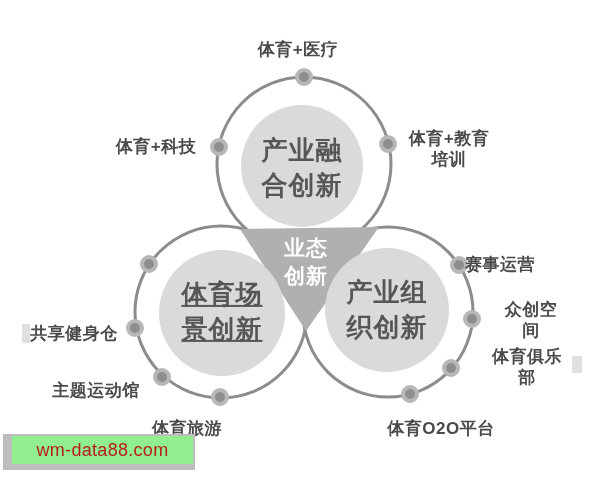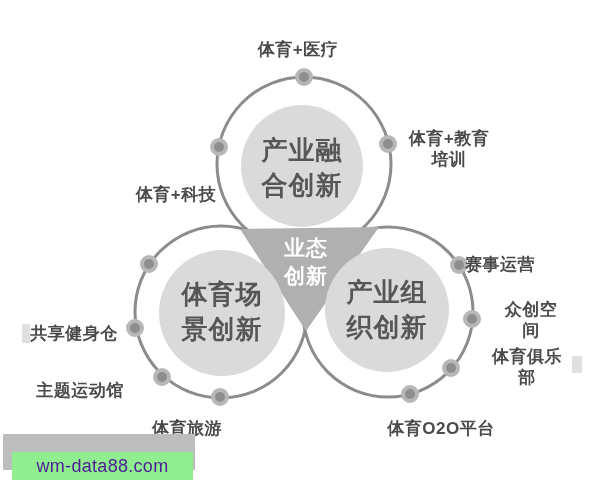--- a/index.html
+++ b/index.html
@@ -69,28 +69,28 @@
     position: absolute;
     left: 3px;
     top: 434px;
     width: 192px;
     height: 36px;
     background: #bdbdbd;
   }
   .watermark {
     position: absolute;
     left: 12px;
-    top: 452px;
+    top: 436px;
     width: 181px;
     height: 28px;
     background: #90ee90;
     display: flex;
     align-items: center;
     justify-content: center;
-    color: #4c1d95;
+    color: #b91c1c;
     font-size: 18px;
     font-weight: 500;
     letter-spacing: 0.3px;
   }
 </style>
 </head>
 <body>
 
 <div class="stage">
 
@@ -114,34 +114,34 @@
     <circle class="dot" cx="162" cy="377" r="7"></circle>
     <circle class="dot" cx="220" cy="397" r="7"></circle>
     <circle class="dot" cx="459" cy="265" r="7"></circle>
     <circle class="dot" cx="472" cy="319" r="7"></circle>
     <circle class="dot" cx="451" cy="368" r="7"></circle>
     <circle class="dot" cx="410" cy="394" r="7"></circle>
   </svg>
 
   <div class="label circle-title" style="left:302px; top:168px;">产业融
 合创新</div>
-  <div class="label circle-title" style="left:222px; top:312px;">体育场
+  <div class="label circle-title" style="left:222px; top:312px;text-decoration:underline;">体育场
 景创新</div>
   <div class="label circle-title" style="left:387px; top:310px;">产业组
 织创新</div>
 
   <div class="label center-title" style="left:306px; top:262px;">业态
 创新</div>
 
   <div class="label" style="left:298px; top:50px;">体育+医疗</div>
-  <div class="label" style="left:176px; top:147px;margin-top:48px;">体育+科技</div>
+  <div class="label" style="left:156px; top:147px;">体育+科技</div>
   <div class="label" style="left:449px; top:149px;">体育+教育
 培训</div>
   <div class="label" style="left:74px; top:334px;">共享健身仓</div>
-  <div class="label" style="left:80px; top:391px;">主题运动馆</div>
+  <div class="label" style="left:96px; top:391px;">主题运动馆</div>
   <div class="label" style="left:187px; top:429px;">体育旅游</div>
   <div class="label" style="left:500px; top:265px;">赛事运营</div>
   <div class="label" style="left:531px; top:320px;">众创空间</div>
   <div class="label" style="left:527px; top:367px;">体育俱乐部</div>
   <div class="label" style="left:441px; top:429px;text-align:center;">体育O2O平台</div>
 
   <div class="artifact" style="left:22px; top:324px; width:8px; height:19px;"></div>
   <div class="artifact" style="left:572px; top:356px; width:10px; height:17px;"></div>
 
   <div class="watermark-shadow"></div>

